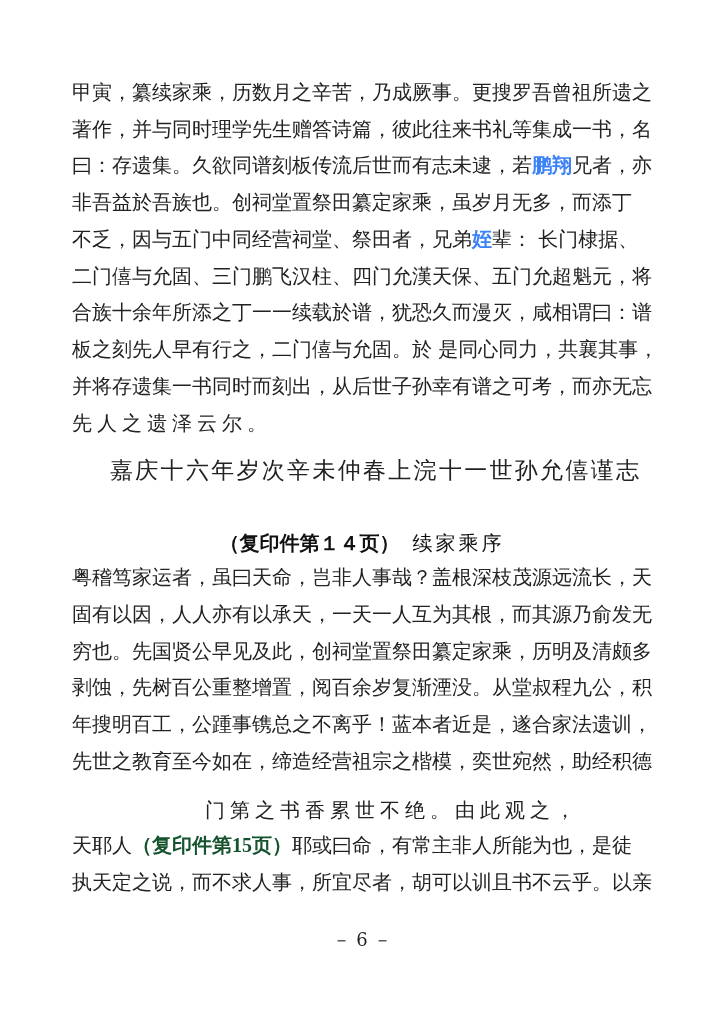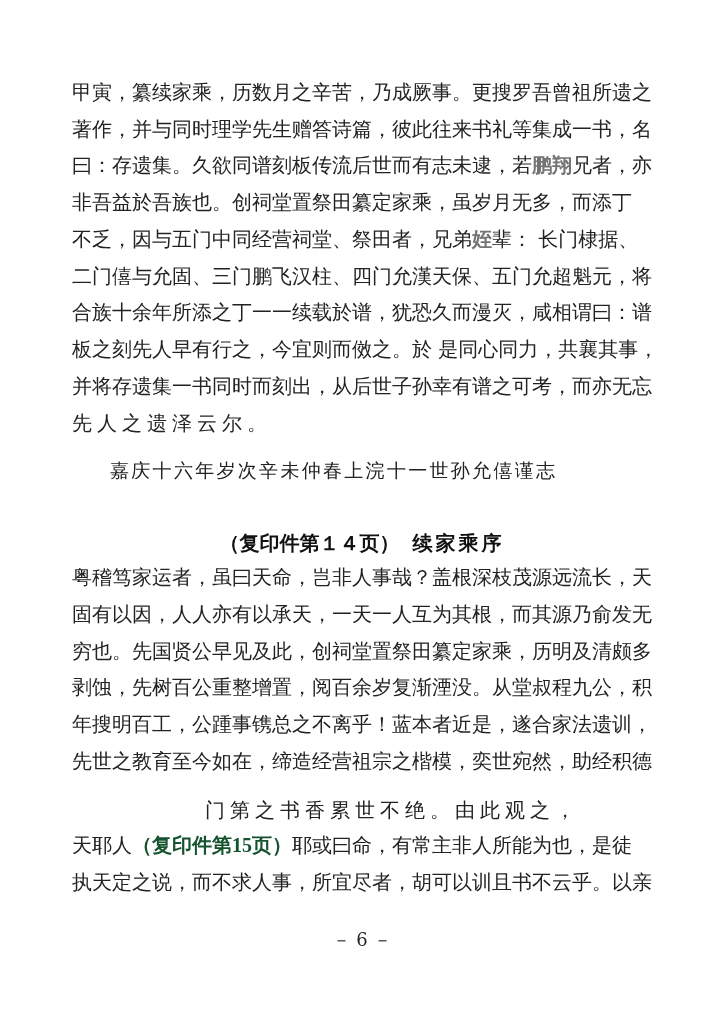--- a/index.html
+++ b/index.html
@@ -2,41 +2,41 @@
 <html><head>
 <meta charset="utf-8">
 <style>
   html, body { margin: 0; padding: 0; background: #ffffff; }
   body { width: 724px; height: 1024px; position: relative; overflow: hidden;
          font-family: "DejaVu Serif", "Liberation Serif", serif; color: #1a1a1a; }
   .page { position: absolute; left: 0; top: 0; width: 724px; height: 876px; background: #fff; }
   .line { position: absolute; left: 72px; width: 560px; height: 28px; font-size: 20px; line-height: 28px;
           white-space: nowrap; text-align: justify; text-align-last: justify; color: #222; }
   .line.free { text-align: center; text-align-last: auto; width: auto; }
-  .sig { position: absolute; left: 110px; font-size: 19px; line-height: 28px; letter-spacing: 2.3px; color: #222; white-space: nowrap; }
+  .sig { position: absolute; left: 110px; font-size: 23px; line-height: 28px; letter-spacing: 2.3px; color: #222; white-space: nowrap; }
   .heading { position: absolute; left: 0; width: 724px; top: 529px; text-align: center; font-size: 20px; line-height: 28px; white-space: nowrap; color: #111; }
   .heading .bold { font-weight: bold; font-family: "Liberation Serif", "DejaVu Serif", serif; text-align: right; }
-  .heading .normal { font-weight: bold; letter-spacing: 3px; margin-left: 13px; }
+  .heading .normal { font-weight: normal; letter-spacing: 3px; margin-left: 13px; }
   .bold-inline { font-weight: bold; font-family: "Liberation Serif", "DejaVu Serif", serif; color: #14532d; }
-  .emph { font-weight: bold; color: #737373; }
+  .emph { font-weight: bold; color: #3b82f6; }
   .pageno { position: absolute; left: 0; width: 724px; top: 928px; text-align: center; font-size: 18px; line-height: 24px; color: #222; }
 </style>
 </head>
 <body>
 
 <div class="page">
 
   <div class="line" style="top:78px">甲寅，纂续家乘，历数月之辛苦，乃成厥事。更搜罗吾曾祖所遗之</div>
   <div class="line" style="top:115px">著作，并与同时理学先生赠答诗篇，彼此往来书礼等集成一书，名</div>
   <div class="line" style="top:151px"><span>曰：存遗集。久欲同谱刻板传流后世而有志未逮，若</span><span class="emph">鹏翔</span><span>兄者，亦</span></div>
   <div class="line" style="top:188px">非吾益於吾族也。创祠堂置祭田纂定家乘，虽岁月无多，而添丁</div>
   <div class="line" style="top:225px"><span>不乏，因与五门中同经营祠堂、祭田者，兄弟</span><span class="emph">姪</span><span>辈： 长门棣据、</span></div>
   <div class="line" style="top:262px">二门僖与允固、三门鹏飞汉柱、四门允漢天保、五门允超魁元，将</div>
   <div class="line" style="top:298px">合族十余年所添之丁一一续载於谱，犹恐久而漫灭，咸相谓曰：谱</div>
-  <div class="line" style="top:335px">板之刻先人早有行之，今宜则而傚之。於 是同心同力，共襄其事，</div>
+  <div class="line" style="top:335px">板之刻先人早有行之，二门僖与允固。於 是同心同力，共襄其事，</div>
   <div class="line" style="top:372px">并将存遗集一书同时而刻出，从后世子孙幸有谱之可考，而亦无忘</div>
   <div class="line free" style="top:409px; letter-spacing:5px;">先人之遗泽云尔。</div>
 
   <div class="sig" style="top:456px">嘉庆十六年岁次辛未仲春上浣十一世孙允僖谨志</div>
 
   <div class="heading"><span class="bold">（复印件第１４页）</span><span class="normal">续家乘序</span></div>
 
   <div class="line" style="top:563px">粤稽笃家运者，虽曰天命，岂非人事哉？盖根深枝茂源远流长，天</div>
   <div class="line" style="top:600px">固有以因，人人亦有以承天，一天一人互为其根，而其源乃俞发无</div>
   <div class="line" style="top:637px">穷也。先国贤公早见及此，创祠堂置祭田纂定家乘，历明及清颇多</div>

